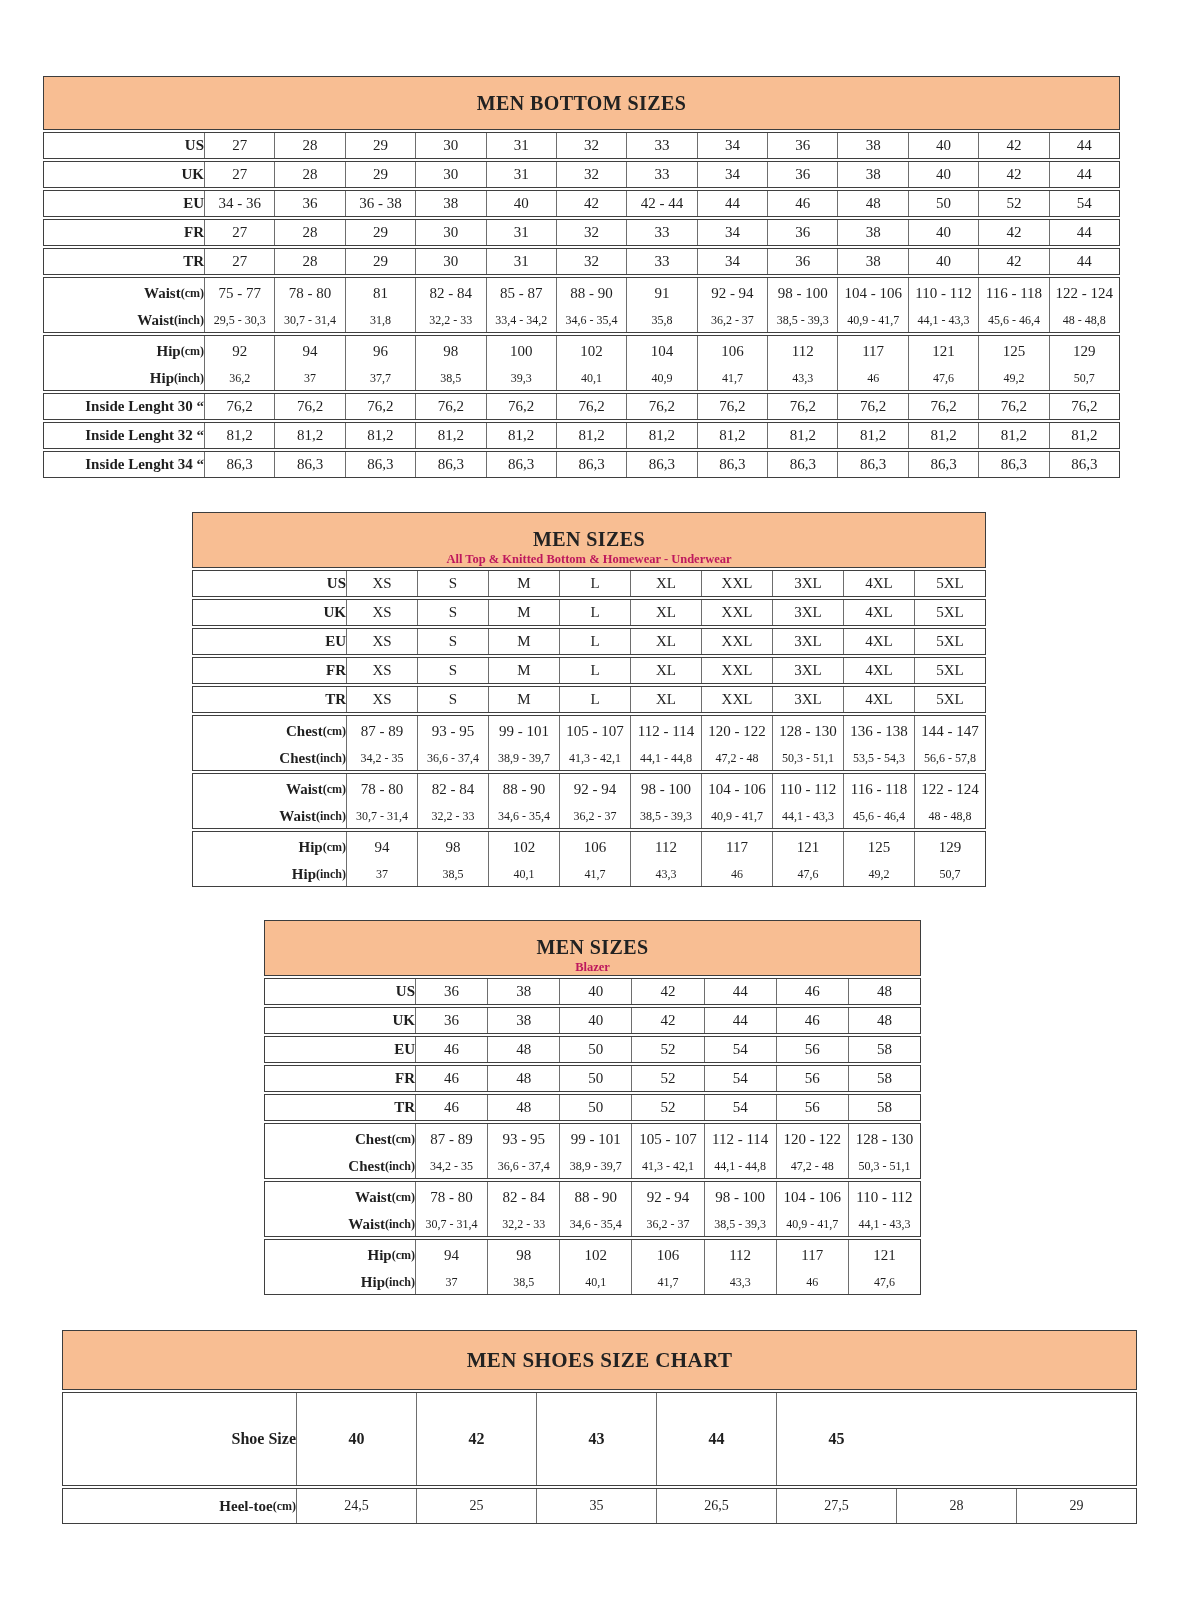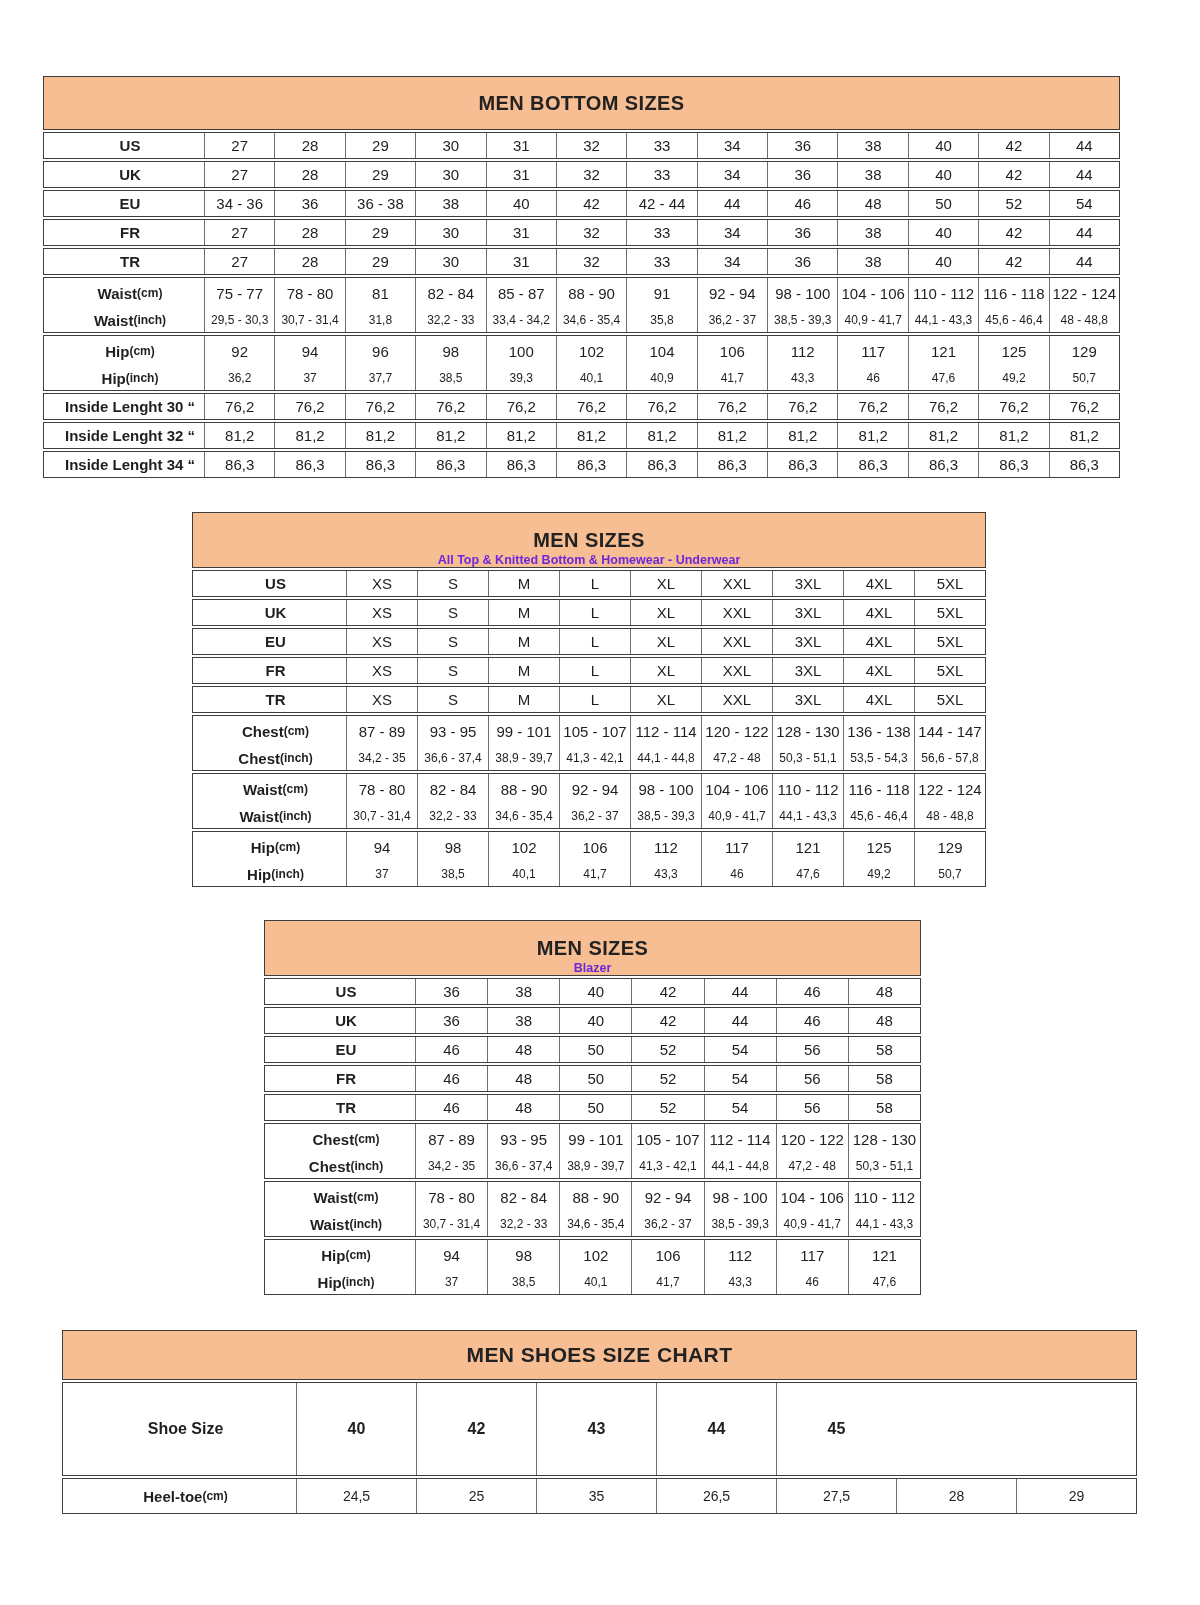--- a/index.html
+++ b/index.html
@@ -1,51 +1,51 @@
 <!DOCTYPE html>
 <html style="--header-bg: #F8BE93;"><head>
 <meta charset="utf-8">
 <style>
   html,body{margin:0;padding:0;background:#ffffff;}
   .page{
     position:relative;width:1200px;height:1605px;background:#ffffff;
-    font-family:Liberation Sans, sans-serif;color:#1f1f1f;overflow:hidden;
+    font-family:Liberation Serif, serif;color:#1f1f1f;overflow:hidden;
   }
   .size-table{position:absolute;}
   .t1{left:43px;top:76px;width:1077px;}
   .t2{left:192px;top:512px;width:794px;}
   .t3{left:264px;top:920px;width:657px;}
   .t4{left:62px;top:1330px;width:1075px;}
 
   .t-header{
     border:1px solid #3d3d3d;background:var(--header-bg,#F8BE93);
     display:flex;flex-direction:column;align-items:center;justify-content:center;
     text-align:center;box-sizing:border-box;
   }
   .t1 .t-header{height:54px;}
   .t2 .t-header,.t3 .t-header{height:56px;justify-content:flex-end;}
-  .t4 .t-header{height:50px;}
+  .t4 .t-header{height:60px;}
   .t-title{font-weight:bold;font-size:20px;letter-spacing:.4px;color:#222;}
   .t4 .t-title{font-size:21px;}
-  .t-subtitle{font-weight:bold;font-size:12.5px;margin-top:1px;color:#6d28d9;}
+  .t-subtitle{font-weight:bold;font-size:12.5px;margin-top:1px;color:#be185d;}
 
   .row-box{border:1px solid #3f3f3f;margin-top:2px;background:#fff;}
   .t-row{display:grid;align-items:stretch;}
   .t1 .t-row{grid-template-columns:160px repeat(13,1fr);}
   .t2 .t-row{grid-template-columns:153px repeat(9,1fr);}
   .t3 .t-row{grid-template-columns:150px repeat(7,1fr);}
   .t4 .t-row{grid-template-columns:233px repeat(7,1fr);}
 
   .t-cell{
     display:flex;align-items:center;justify-content:center;
     border-left:1px solid #6e6e6e;font-size:15px;white-space:nowrap;overflow:hidden;
     box-sizing:border-box;
   }
   .t-cell.t-label{
-    border-left:none;justify-content:center;padding-left:12px;font-weight:bold;
+    border-left:none;justify-content:flex-end;padding-left:12px;font-weight:bold;
   }
   .label-unit{font-weight:bold;font-size:12px;margin-left:0;}
 
   .row-plain{height:25px;}
   .row-cm{height:30px;}
   .row-inch{height:24px;}
   .row-inch .t-val{font-size:12px;}
   .row-inch .t-label{font-size:15px;}
   .row-shoe{height:92px;}
   .row-shoe .t-val{font-weight:bold;font-size:16px;}

